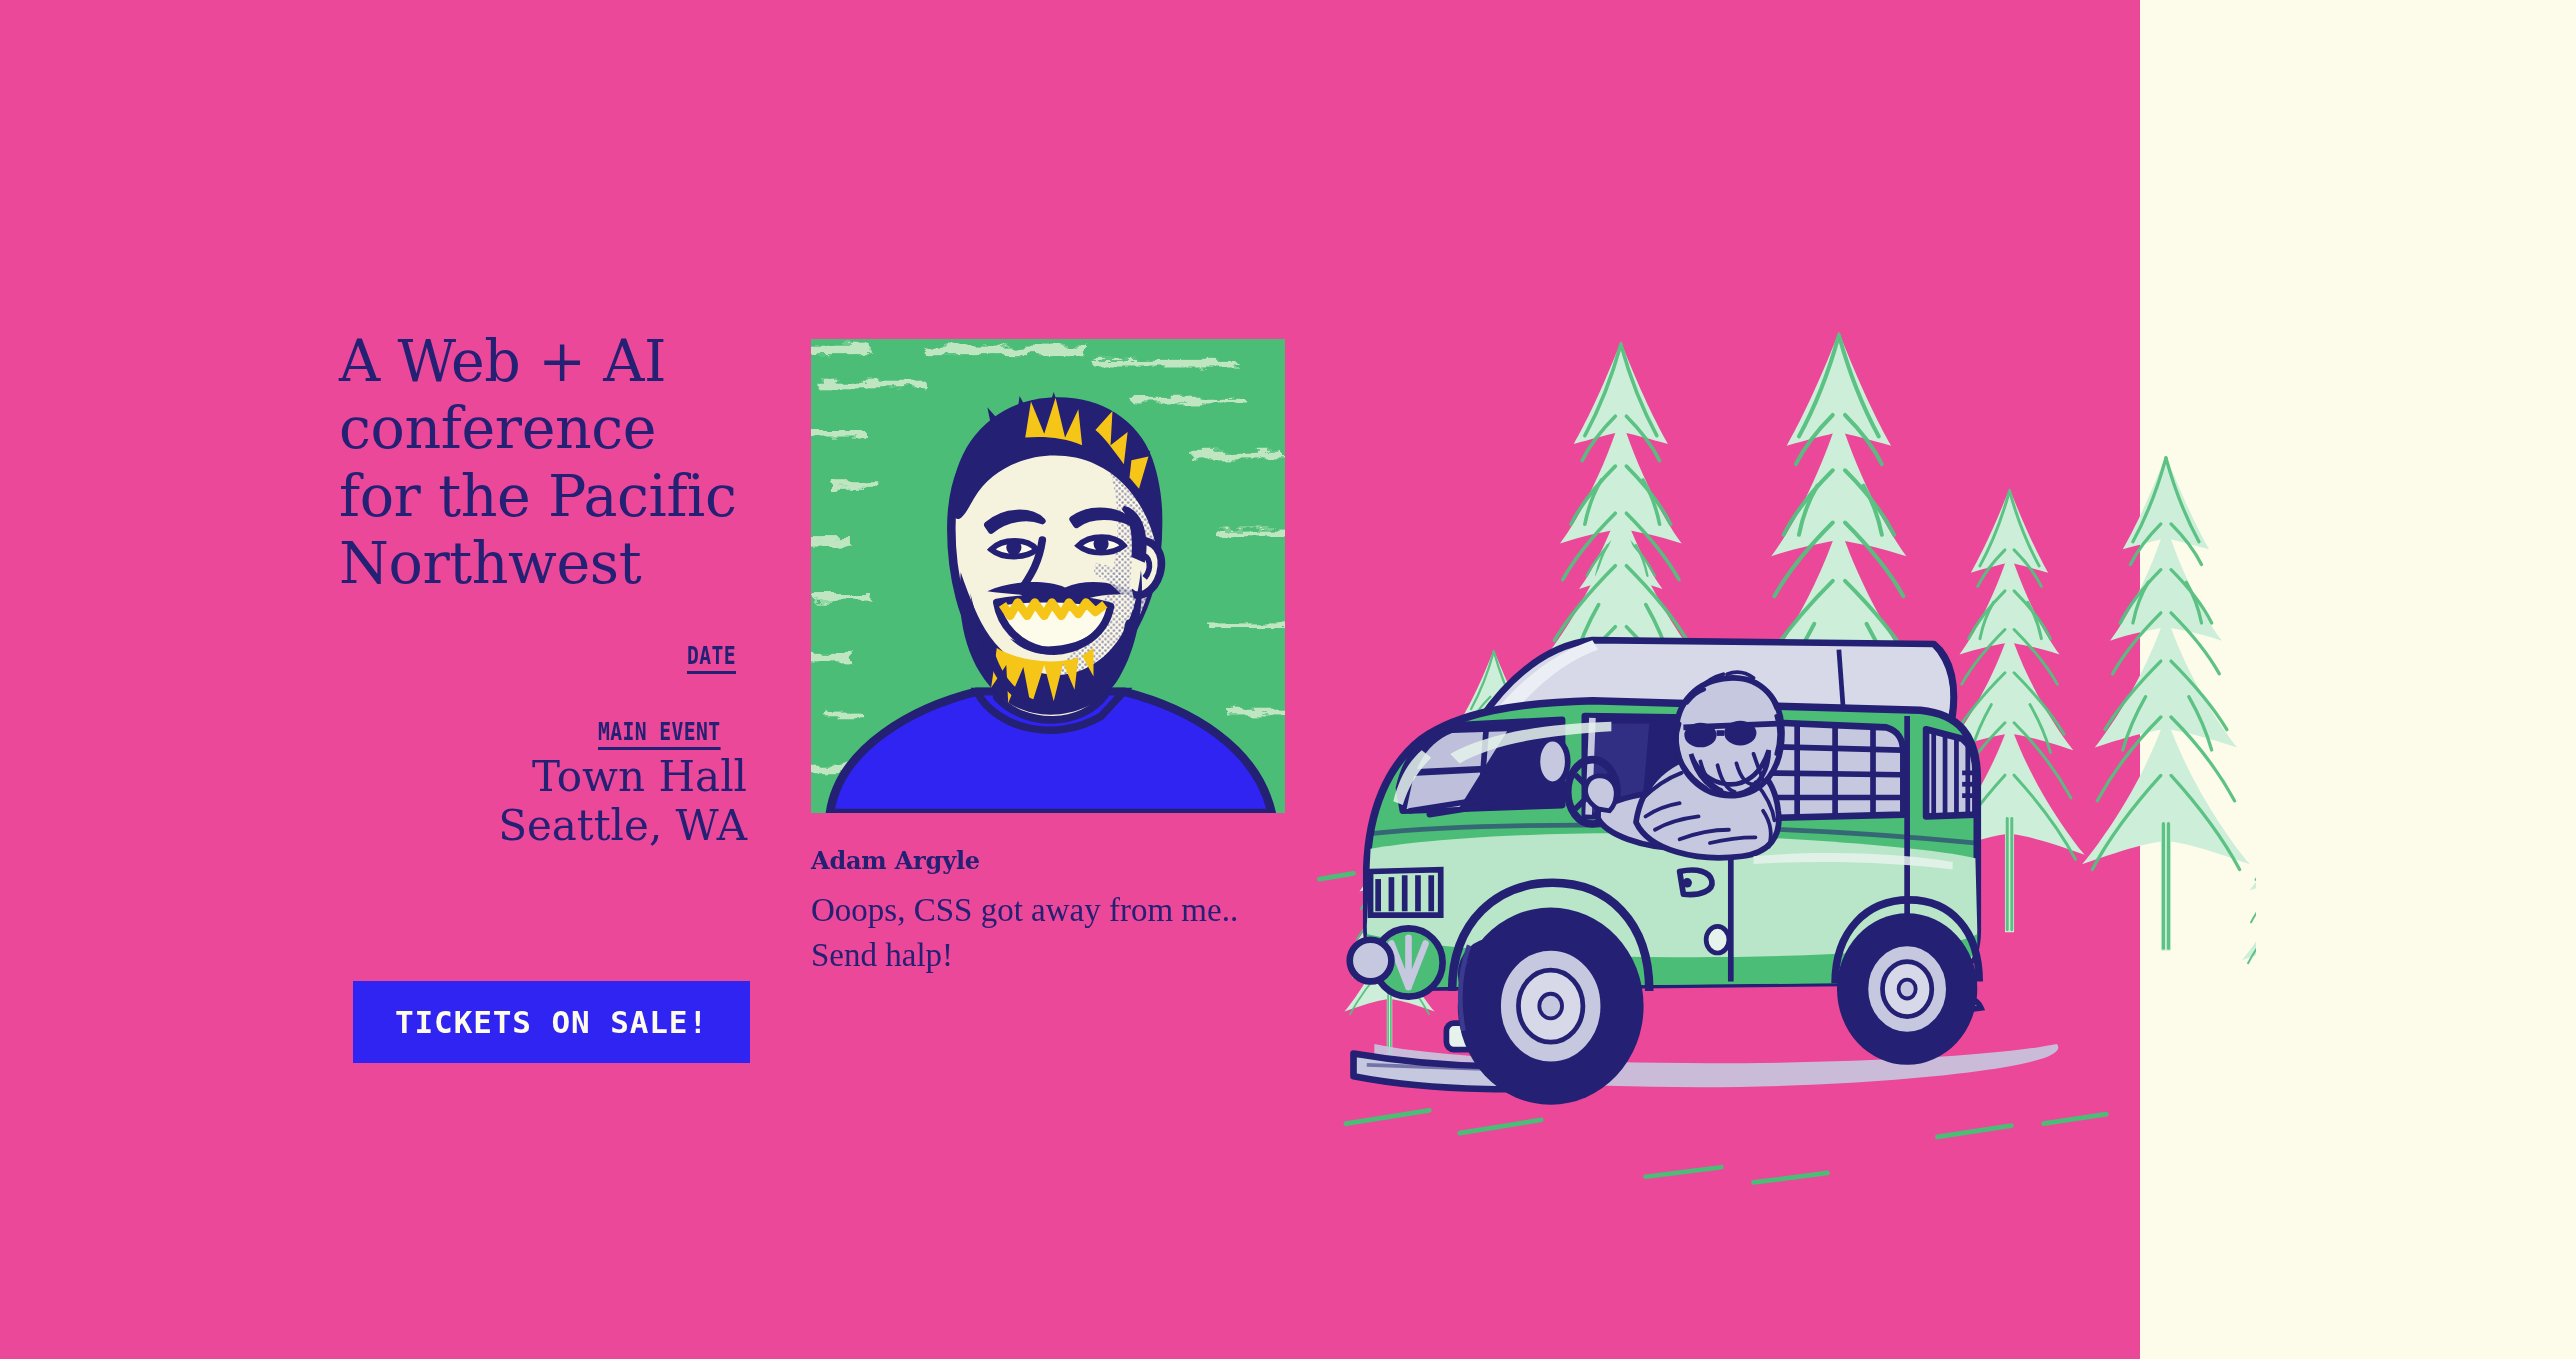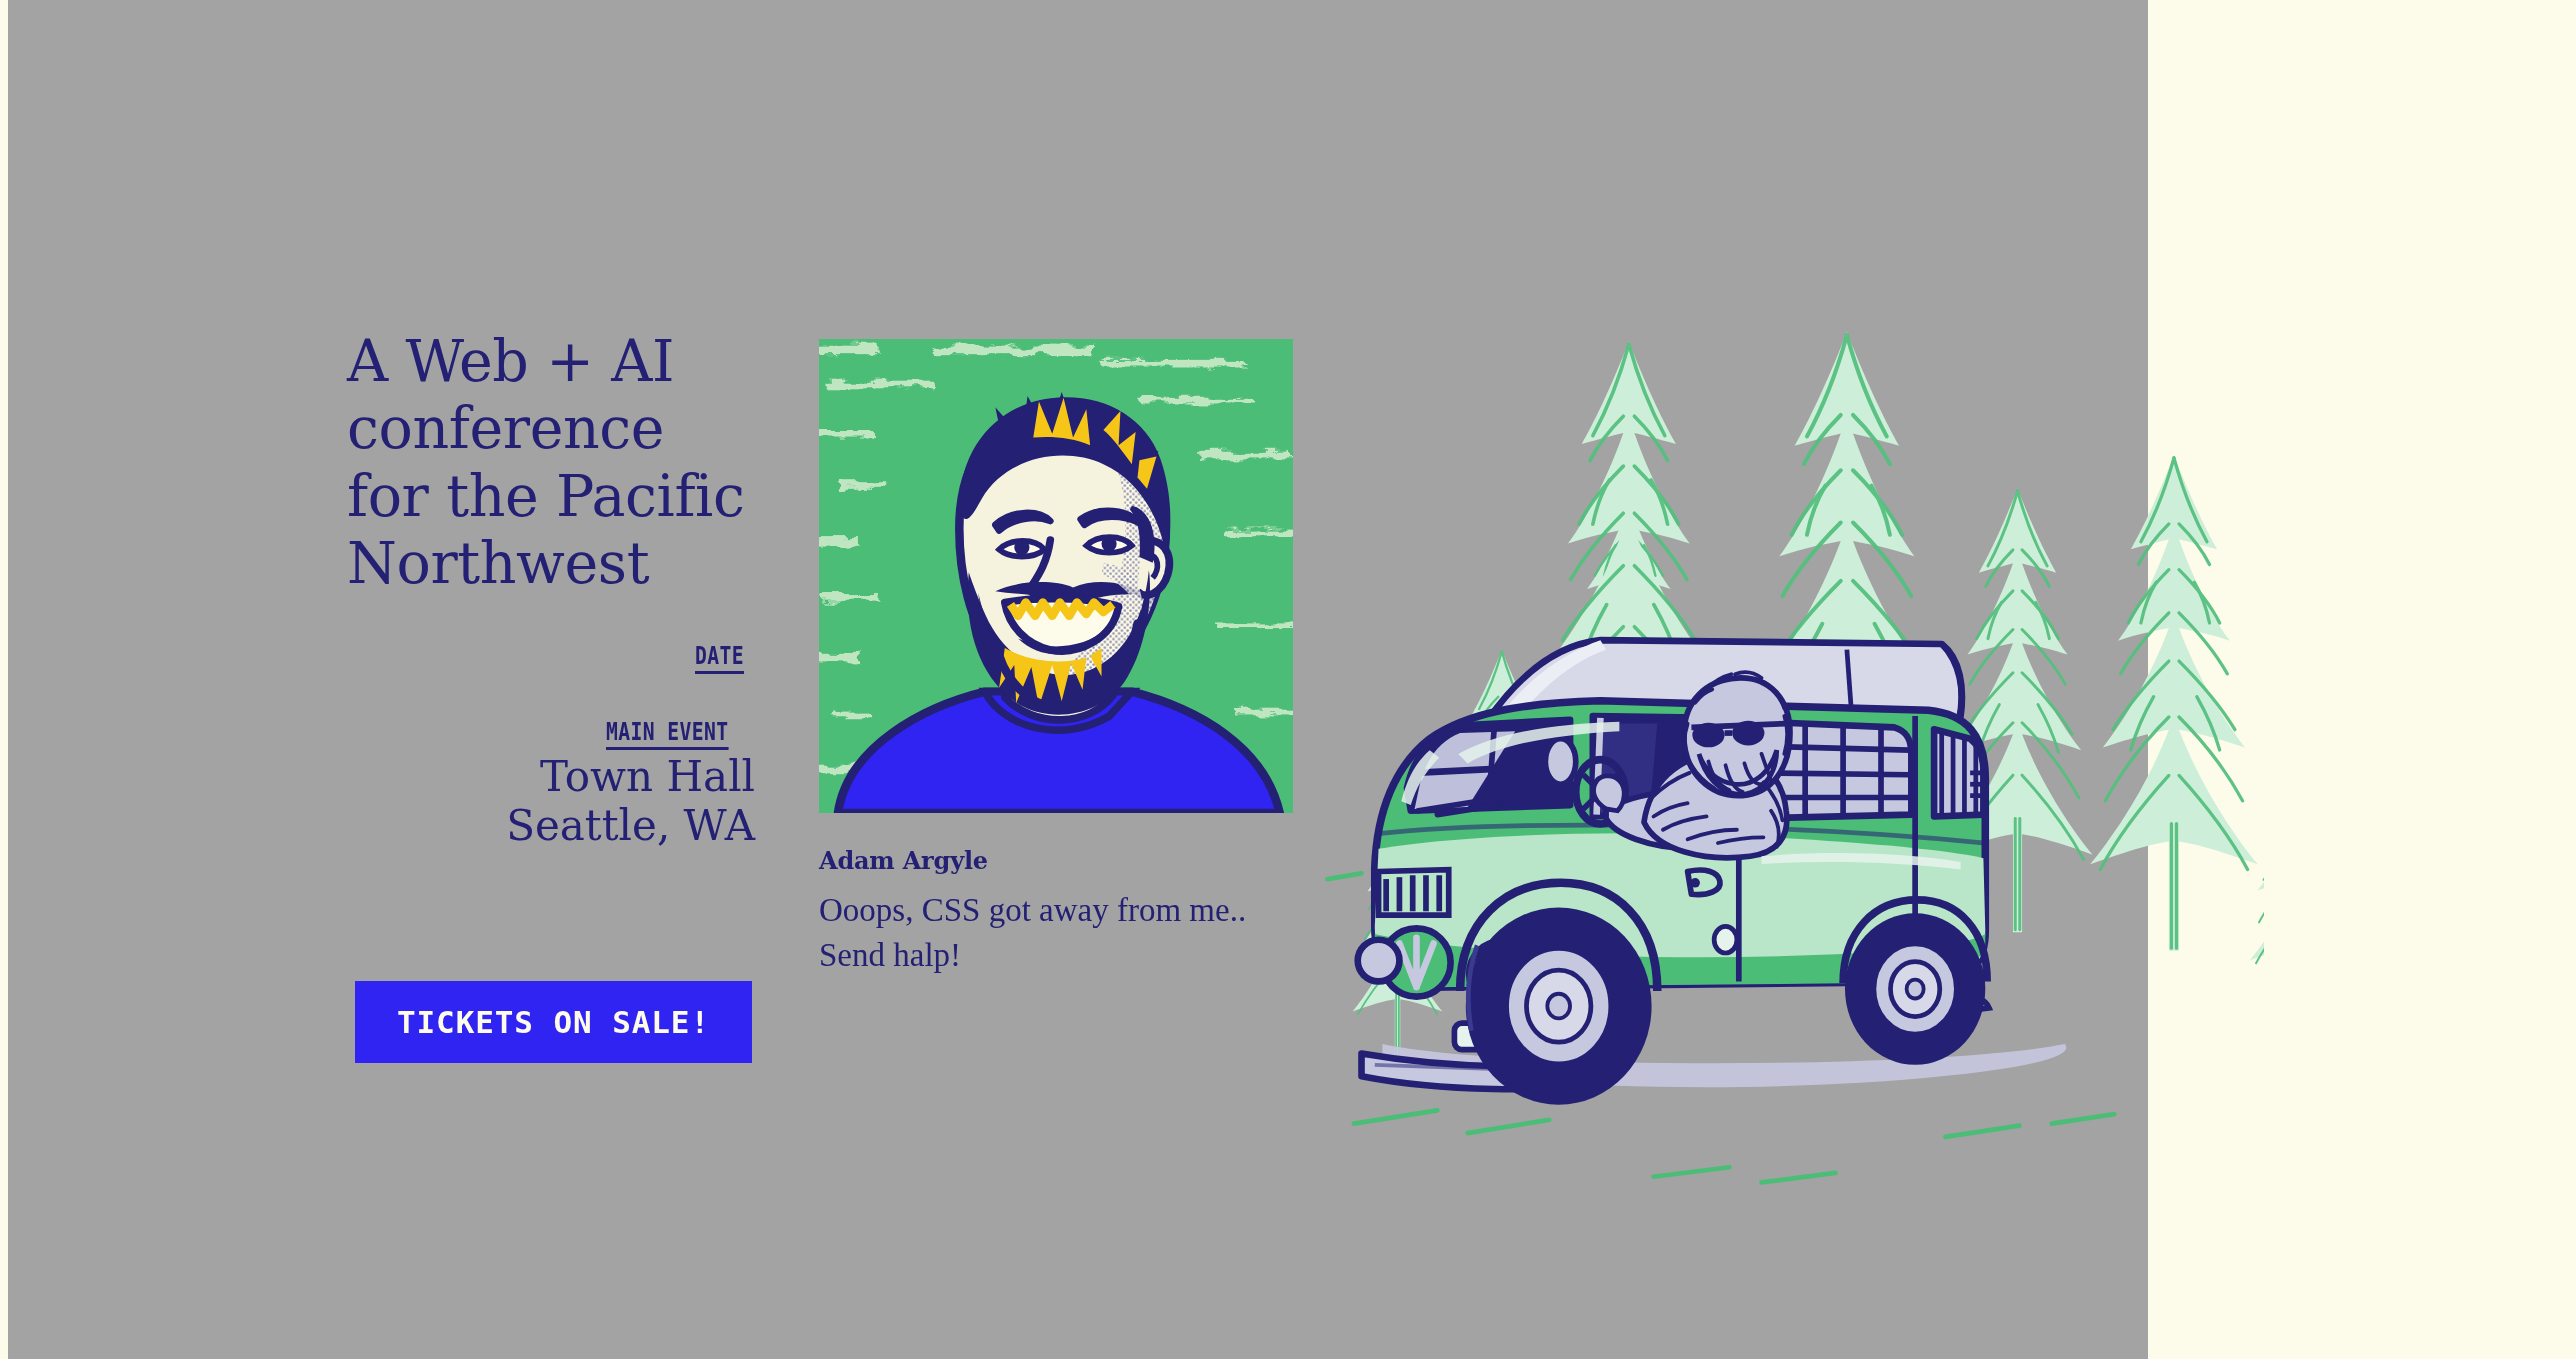--- a/index.html
+++ b/index.html
@@ -13,22 +13,21 @@
     font-family: "DejaVu Serif", serif;
     overflow: hidden;
     position: relative;
   }
 
   
   .stage {
     position: relative;
     width: 2140px;
     height: 1359px;
-    background: #a3a3a3;
-    margin-left: 8px;
+    background: #ec4899;
   }
 
   
   .info-col {
     position: absolute;
     left: 339px;
     top: 328px;
     width: 408px;
   }
 
@@ -70,21 +69,21 @@
     font-size: 42px;
     line-height: 1.16;
     color: #242074;
     margin: 0;
     white-space: pre-line;
   }
 
   .cta-button {
     display: block;
     position: absolute;
-    left: 8px;
+    left: 14px;
     top: 653px;
     width: 397px;
     height: 82px;
     border: 0;
     background: #3024f3;
     color: #fdfbe9;
     font-family: "DejaVu Sans Mono", monospace;
     font-size: 31px;
     font-weight: 700;
     letter-spacing: 0.9px;

